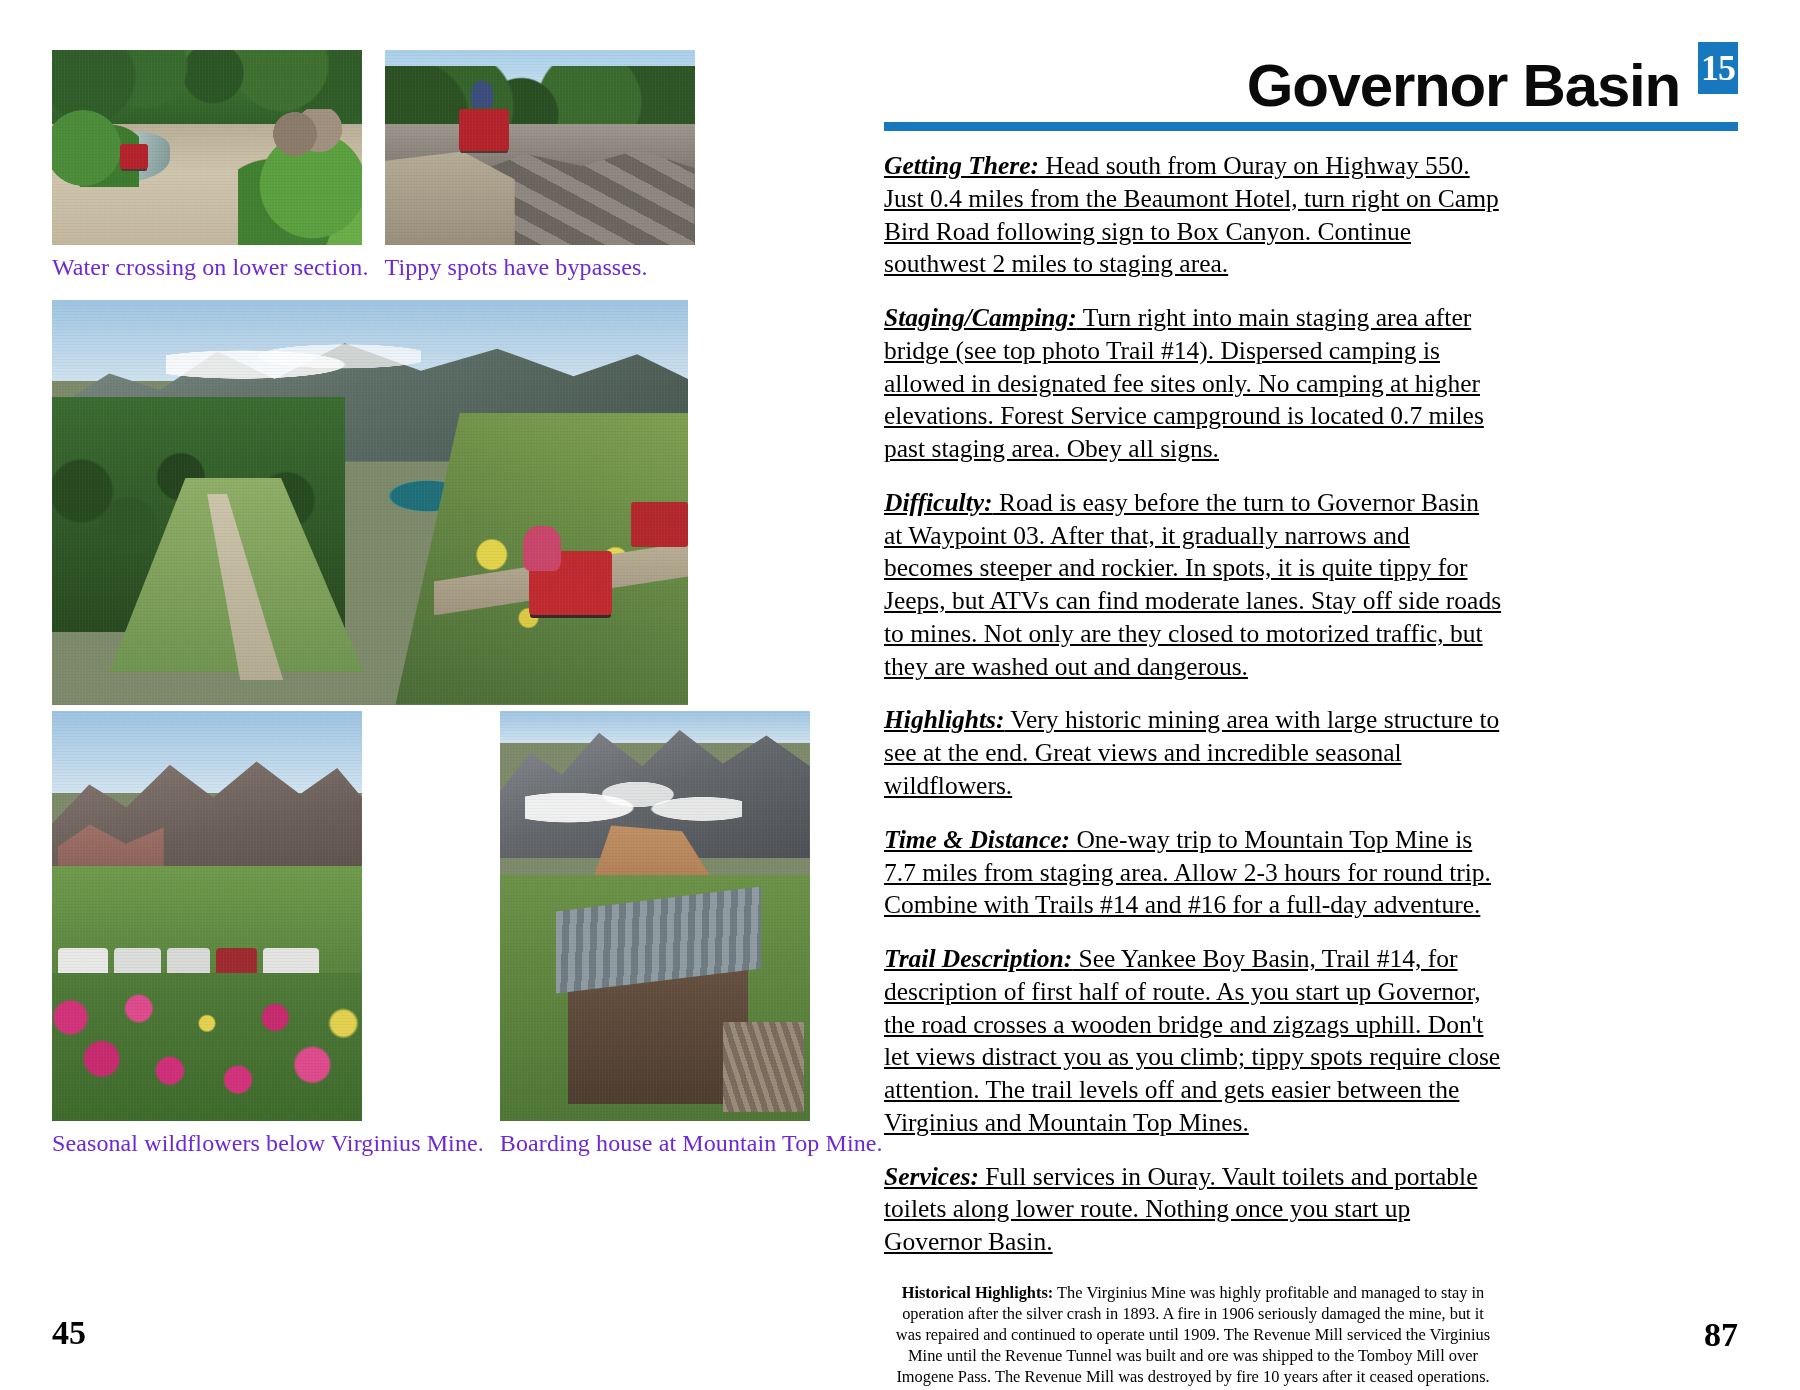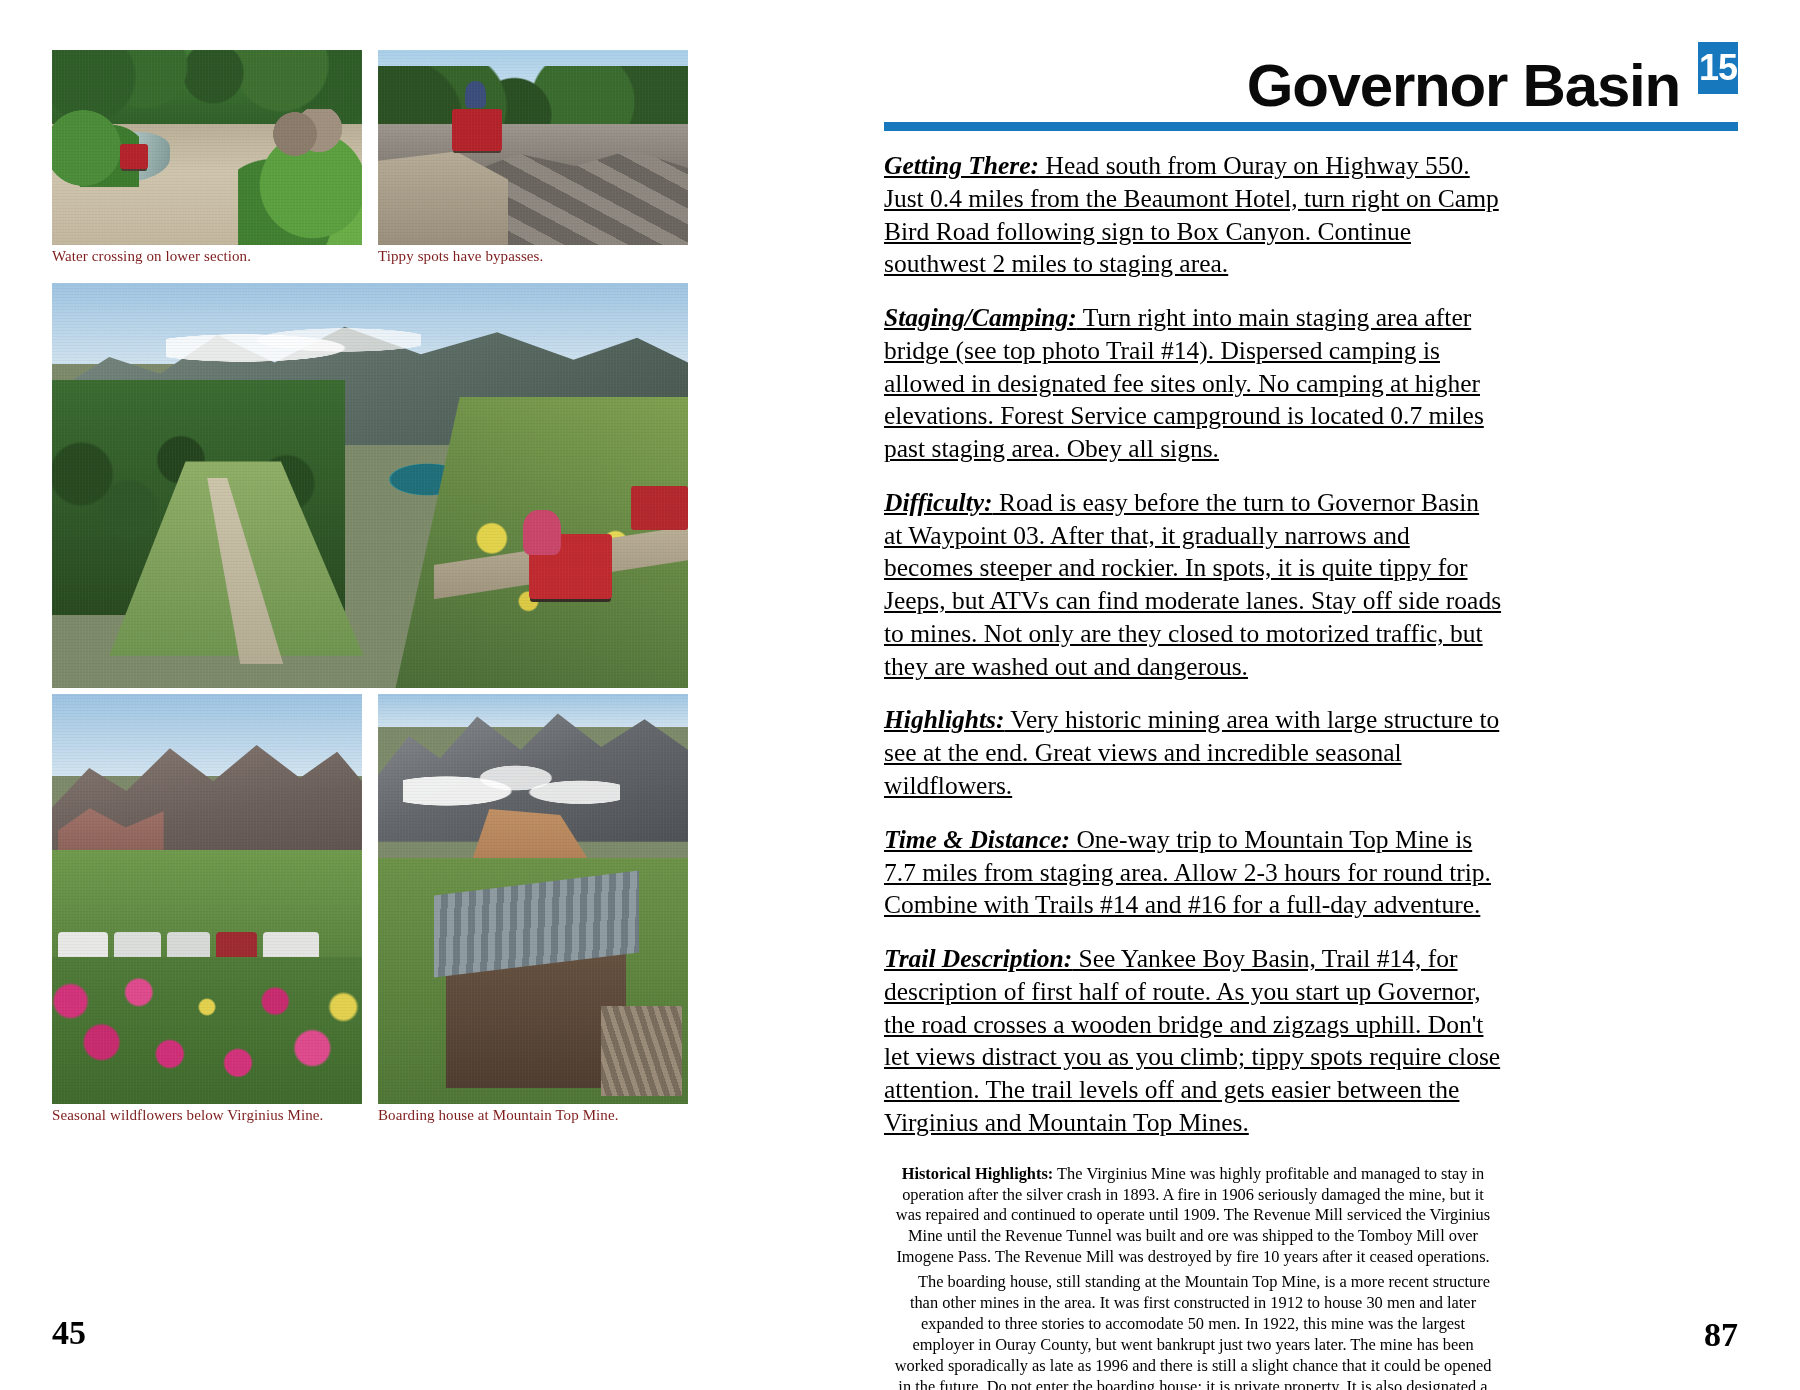--- a/index.html
+++ b/index.html
@@ -42,24 +42,24 @@
 
   .photo {
     position: relative;
     overflow: hidden;
     border: 0;
     background: #7d8a6a;
   }
 
   .caption {
     font-family: "Liberation Serif", "DejaVu Serif", serif;
-    font-size: 15px;
+    font-size: 24px;
     line-height: 1.15;
-    color: #7f1d1d;
-    padding-top: 3px;
+    color: #6d28d9;
+    padding-top: 9px;
     letter-spacing: 0.1px;
     white-space: nowrap;
   }
 
   
   .p-top-left  { width: 310px; height: 195px; }
   .p-top-right { width: 310px; height: 195px; }
   .p-mid       { width: 636px; height: 405px; }
   .p-bot-left  { width: 310px; height: 410px; }
   .p-bot-right { width: 310px; height: 410px; }
@@ -97,21 +97,21 @@
     line-height: 0.95;
     letter-spacing: -1.2px;
     color: #0a0a0a;
   }
 
   .chapter-badge {
     width: 40px;
     height: 52px;
     background: #1878be;
     color: #ffffff;
-    font-family: Liberation Sans, sans-serif;
+    font-family: Liberation Serif, serif;
     font-weight: bold;
     font-size: 36px;
     line-height: 52px;
     text-align: center;
     margin-bottom: 20px;
     letter-spacing: -1px;
   }
 
   .title-rule {
     height: 9px;
@@ -483,20 +483,23 @@
       </p>
 
       <p class="para">
         <span class="lead">Time &amp; Distance:</span><span> One-way trip to Mountain Top Mine is 7.7 miles from staging area. Allow 2-3 hours for round trip. Combine with Trails #14 and #16 for a full-day adventure.</span>
       </p>
 
       <p class="para">
         <span class="lead">Trail Description:</span><span> See Yankee Boy Basin, Trail #14, for description of first half of route. As you start up Governor, the road crosses a wooden bridge and zigzags uphill. Don't let views distract you as you climb; tippy spots require close attention. The trail levels off and gets easier between the Virginius and Mountain Top Mines.</span>
       </p>
 
+      <p class="para">
+        <span class="lead">Services:</span><span> Full services in Ouray. Vault toilets and portable toilets along lower route. Nothing once you start up Governor Basin.</span>
+      </p>
 
     </div>
 
     <div class="hist">
       <p>
         <span class="lead-small">Historical Highlights:</span><span> The Virginius Mine was highly profitable and managed to stay in operation after the silver crash in 1893. A fire in 1906 seriously damaged the mine, but it was repaired and continued to operate until 1909. The Revenue Mill serviced the Virginius Mine until the Revenue Tunnel was built and ore was shipped to the Tomboy Mill over Imogene Pass. The Revenue Mill was destroyed by fire 10 years after it ceased operations.</span>
       </p>
       <p>
         <span>The boarding house, still standing at the Mountain Top Mine, is a more recent structure than other mines in the area. It was first constructed in 1912 to house 30 men and later expanded to three stories to accomodate 50 men. In 1922, this mine was the largest employer in Ouray County, but went bankrupt just two years later. The mine has been worked sporadically as late as 1996 and there is still a slight chance that it could be opened in the future. Do not enter the boarding house; it is private property. It is also designated a Ouray County Landmark. (Source: Nov. 7, 2008, story in </span>
       </p>

